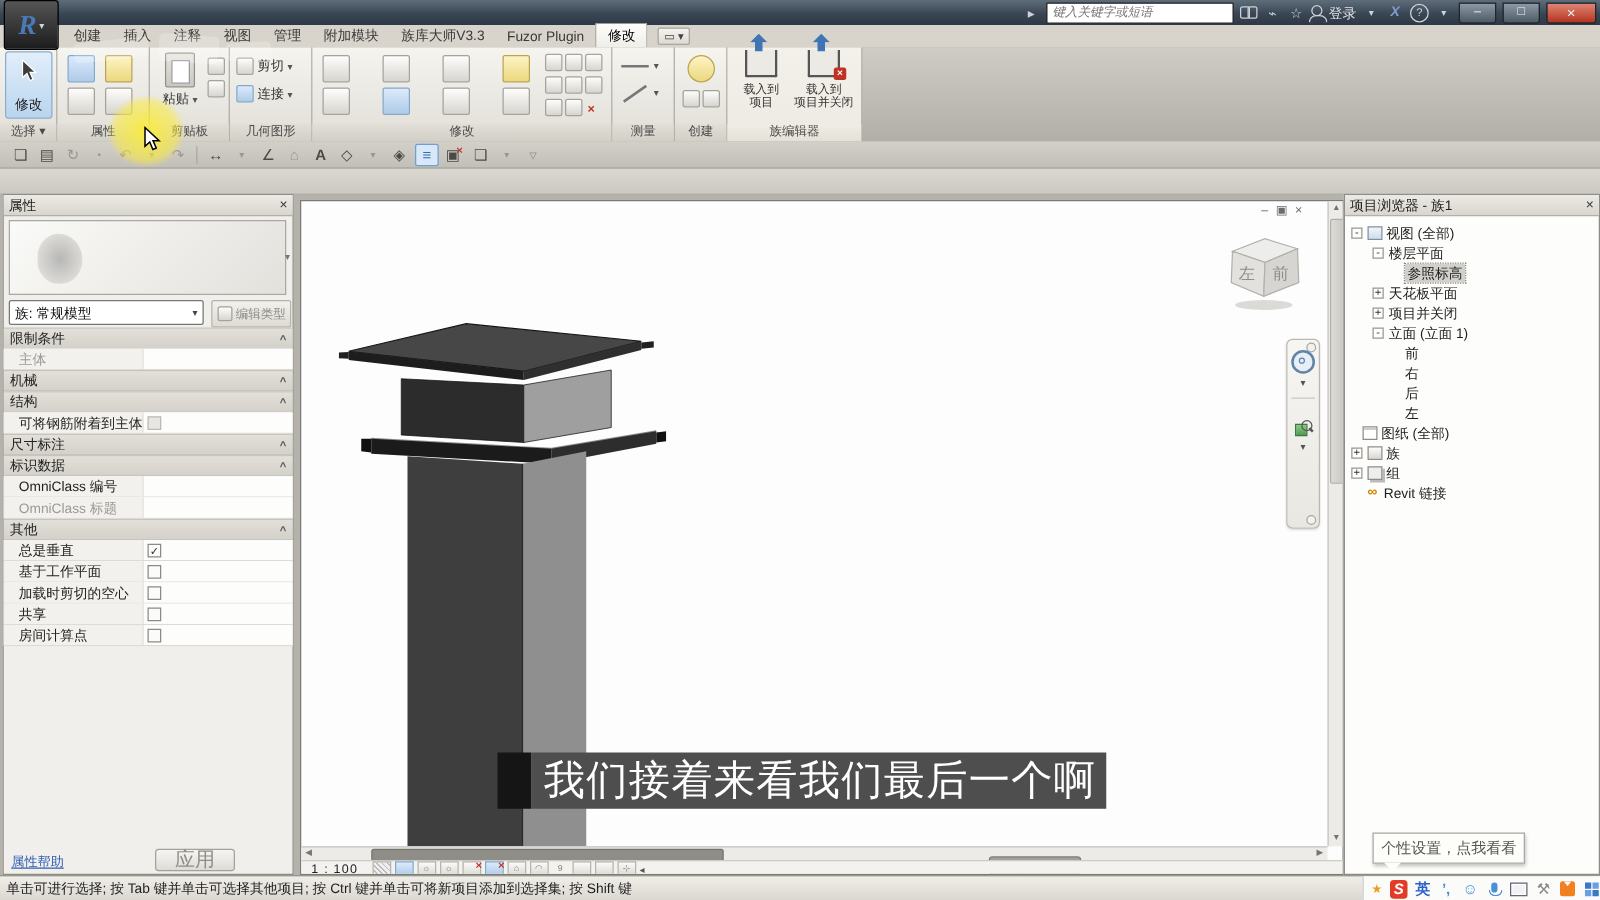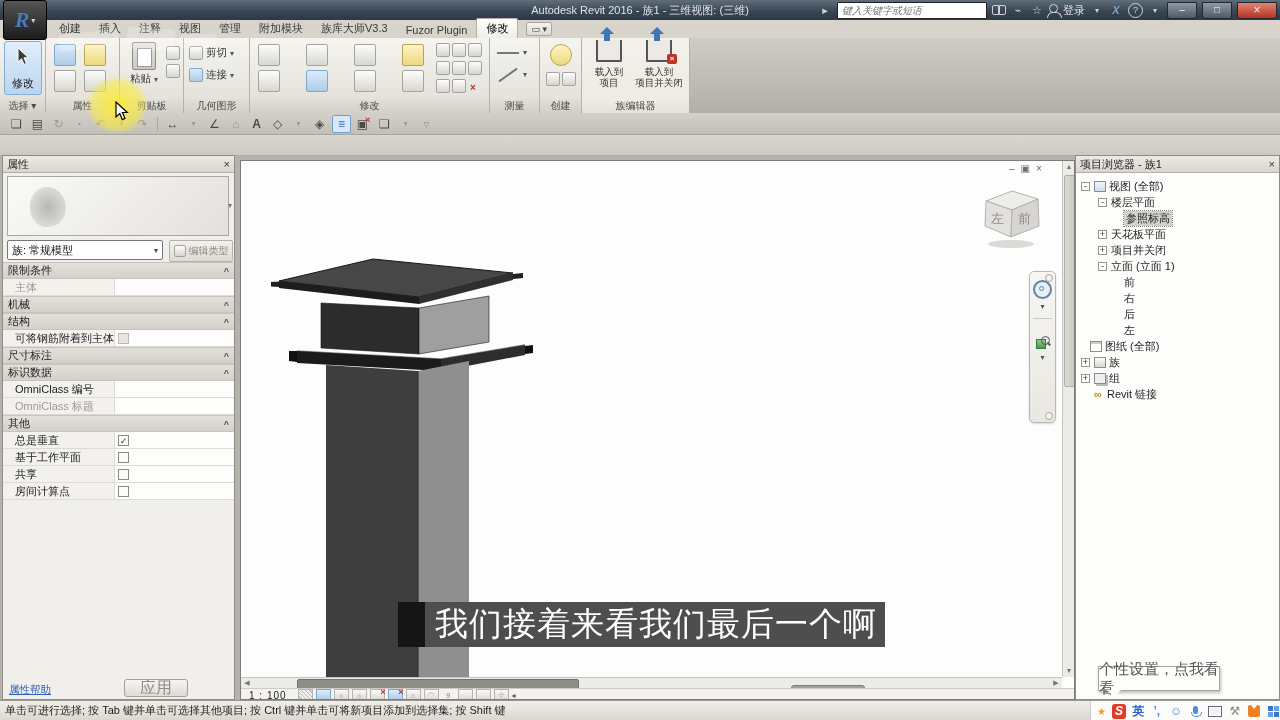--- a/index.html
+++ b/index.html
@@ -166,21 +166,21 @@
   .vbi .rx{position:absolute;right:-2px;top:-3px;color:#c03226;font-weight:bold;font-size:9px}
   
   #subtitle{position:absolute;left:157px;top:441px;width:487px;height:45px;display:flex;z-index:20}
   #subtitle .edge{width:27px;background:#151515}
   #subtitle .body{flex:1;background:#4e4e4e;display:flex;align-items:center}
   #subtitle .txt{font-size:33px;font-weight:normal;color:#fff;letter-spacing:1px;padding-left:10px;white-space:nowrap;
     font-family:"DejaVu Sans","Liberation Sans",sans-serif}
   
   #tooltip{position:absolute;left:1098px;top:666px;width:120px;height:23px;background:#fdfdfa;border:1px solid #a8a6a0;
     box-shadow:1px 2px 3px rgba(0,0,0,.25);display:flex;align-items:center;justify-content:center;
-    font-size:15px;color:#555;z-index:80}
+    font-size:12px;color:#555;z-index:80}
   #tooltip:after{content:"";position:absolute;left:8px;bottom:-7px;border:7px solid transparent;border-top-color:#fdfdfa;border-bottom:none}
   #statusbar{position:absolute;left:0;top:700px;width:1280px;height:20px;
     background:linear-gradient(#f0eee8,#dbd8d1);border-top:1px solid #9a978f;font-size:11px;color:#1e1e1e;
     display:flex;align-items:center;padding-left:5px;box-sizing:border-box}
   #imebar{position:absolute;right:0;top:0;height:20px;width:190px;background:#fbfbfa;border-left:1px solid #ccc;
     display:flex;align-items:center;gap:6px;padding-left:6px;box-sizing:border-box}
   #sogou-logo{width:15px;height:15px;background:#e23c28;border-radius:3px;color:#fff;font-weight:bold;font-style:italic;
     font-size:12px;line-height:15px;text-align:center}
   #ime-lang{color:#2a62c8;font-weight:bold;font-size:12px}
   .imei{display:flex;align-items:center;justify-content:center;width:14px;height:14px;font-size:12px;color:#4a90d8}
@@ -202,21 +202,20 @@
   #watermark{position:absolute;left:55px;top:24px;width:170px;height:40px;opacity:.22;z-index:40;pointer-events:none}
   #watermark i{position:absolute;background:#fff;border-radius:4px;display:block}
   #watermark .w1{left:4px;top:8px;width:60px;height:16px;transform:rotate(-6deg)}
   #watermark .w2{left:72px;top:4px;width:48px;height:22px;transform:rotate(4deg)}
   #watermark .w3{left:126px;top:10px;width:36px;height:14px;transform:rotate(-3deg)}
 </style>
 </head>
 <body>
 
 <div id="titlebar">
-  <div id="apptitle">Autodesk Revit 2016 -    族1 - 三维视图: (三维)</div>
   <div id="tbright">
     <span class="tbico">▸</span>
     <input id="searchbox" placeholder="键入关键字或短语" style="">
     <span class="tbico binoc">
         <i></i>
         <i></i>
       </span>
     <span class="tbico">⌁</span>
     <span class="tbico">☆</span>
     <span class="tbico person"></span>
@@ -457,20 +456,26 @@
           <span class="cb">✓</span>
         </span>
       </div>
     <div class="prow">
       <span class="pl">基于工作平面</span>
       <span class="pv">
           <span class="cb"></span>
         </span>
       </div>
     <div class="prow">
+      <span class="pl">加载时剪切的空心</span>
+      <span class="pv">
+          <span class="cb"></span>
+        </span>
+      </div>
+    <div class="prow">
       <span class="pl">共享</span>
       <span class="pv">
           <span class="cb"></span>
         </span>
       </div>
     <div class="prow">
       <span class="pl">房间计算点</span>
       <span class="pv">
           <span class="cb"></span>
         </span>

